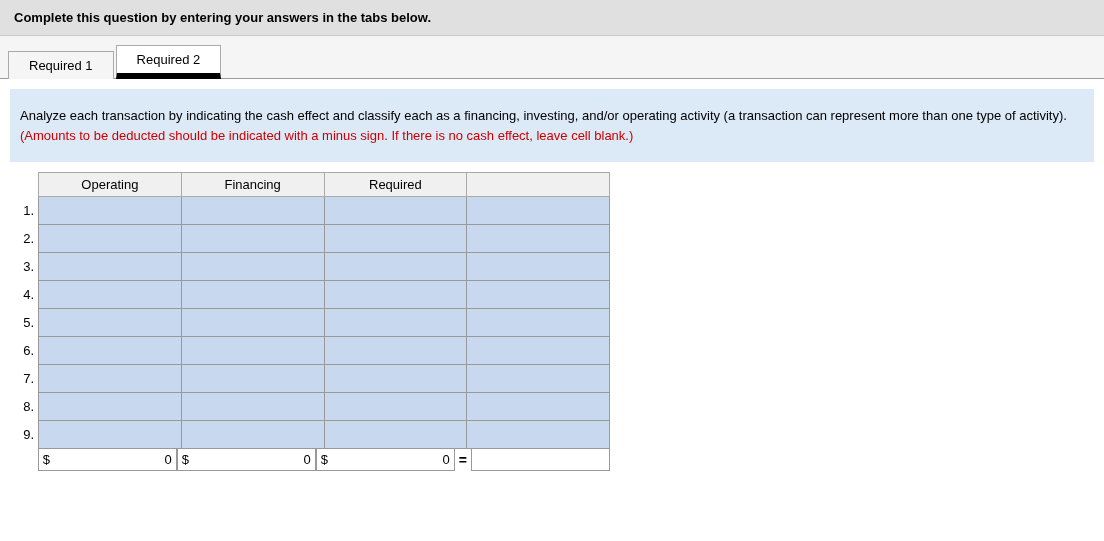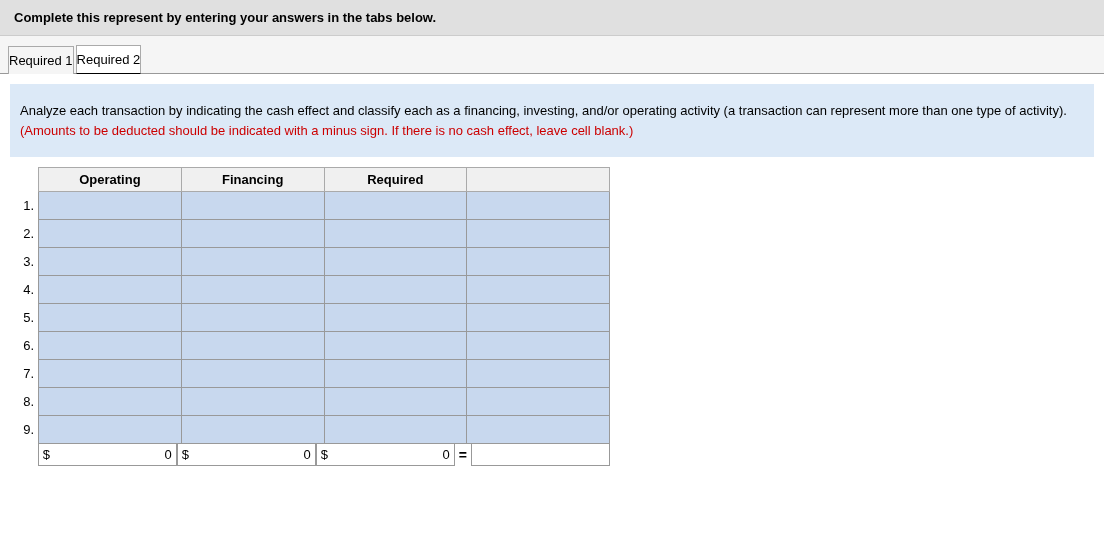--- a/index.html
+++ b/index.html
@@ -20,34 +20,34 @@
 
     .tabs-row {
       display: flex;
       align-items: flex-end;
       padding: 8px 8px 0 8px;
       border-bottom: 1px solid #999;
       background: #f5f5f5;
     }
 
     .tab {
-      padding: 6px 0;
+      padding: 6px 20px;
       border: 1px solid #aaa;
       border-bottom: none;
       background: #f5f5f5;
       cursor: pointer;
       font-size: 13px;
       margin-right: 2px;
       position: relative;
       bottom: -1px;
     }
 
     .tab.active {
       background: #fff;
-      border-bottom: 1px solid #000000;
+      border-bottom: 6px solid #000000;
       font-weight: normal;
       z-index: 1;
     }
 
     .content-area {
       padding: 10px 10px 0 10px;
     }
 
     .instruction-box {
       background: #dce9f7;
@@ -69,21 +69,21 @@
     .table-container {
       width: 600px;
     }
 
     table {
       border-collapse: collapse;
       width: 100%;
     }
 
     thead th {
-      font-weight: bold;
+      font-weight: normal;
       font-size: 13px;
       text-align: center;
       padding: 4px 6px;
       border: 1px solid #aaa;
       background: #f0f0f0;
     }
 
     thead th:first-child {
       background: transparent;
       border: none;
@@ -174,21 +174,21 @@
       border: none;
       outline: none;
       font-size: 13px;
       background: transparent;
     }
   </style>
 </head>
 <body>
 
 <div class="header-bar">
-  <span>Complete this represent by entering your answers in the tabs below.</span>
+  <span>Complete this question by entering your answers in the tabs below.</span>
 </div>
 
 <div class="tabs-row">
   <div class="tab">
     <span>Required 1</span>
   </div>
   <div class="tab active">
     <span>Required 2</span>
   </div>
 </div>

